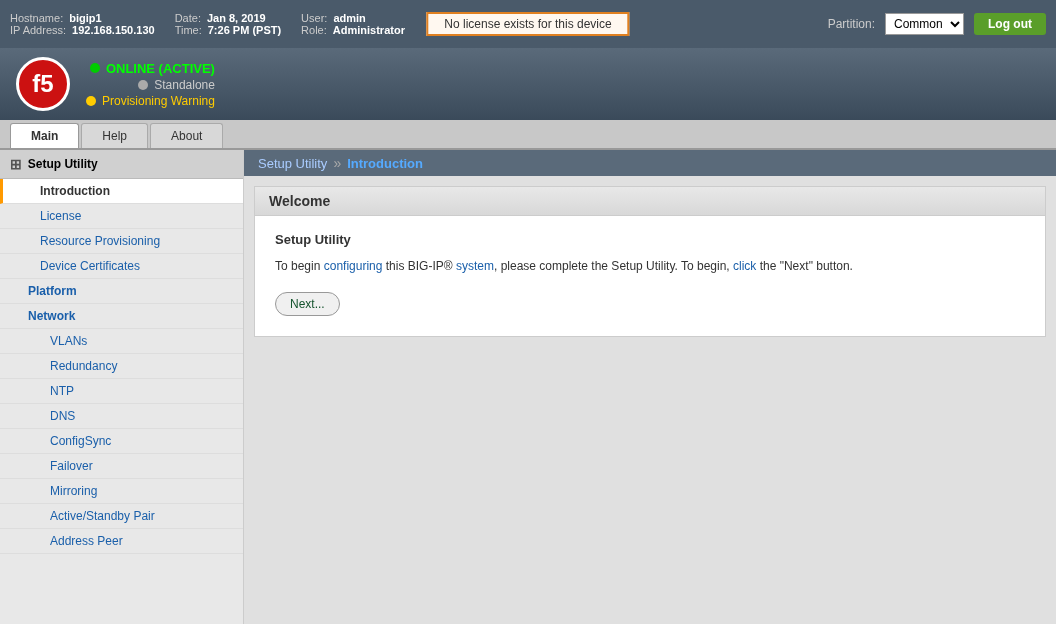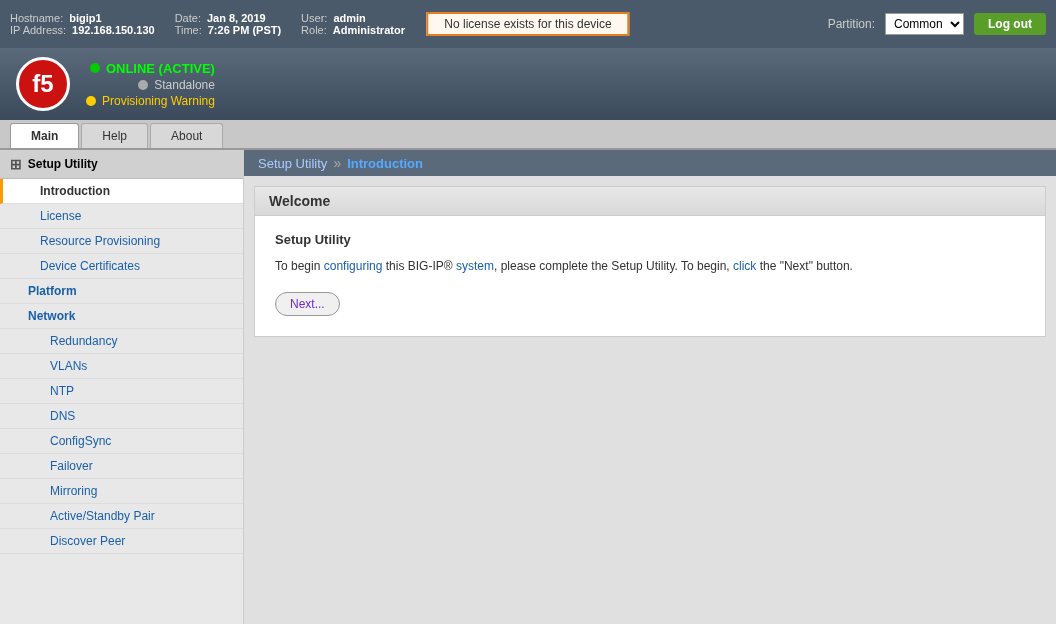--- a/index.html
+++ b/index.html
@@ -234,21 +234,21 @@
       line-height: 1.6;
       margin-bottom: 16px;
     }
     .setup-utility-desc a, .link-blue { color: #1a5faa; text-decoration: none; }
     .next-btn {
       padding: 4px 14px;
       background: #f0f0f0;
       border: 1px solid #999;
       cursor: pointer;
       font-size: 12px;
-      color: #6d28d9;
+      color: #14532d;
       border-radius: 12px;
     }
   </style>
 </head>
 <body>
 
 <div id="top-bar">
   <div class="top-info">
     <div class="top-info-group">
       <div class="top-info-inline">
@@ -328,29 +328,29 @@
       <span class="sidebar-icon">⊞</span>
       <span>Setup Utility</span>
     </div>
 
     <div class="sidebar-item active">Introduction</div>
     <div class="sidebar-item">License</div>
     <div class="sidebar-item">Resource Provisioning</div>
     <div class="sidebar-item">Device Certificates</div>
     <div class="sidebar-section">Platform</div>
     <div class="sidebar-subsection">Network</div>
+    <div class="sidebar-sub-item">VLANs</div>
     <div class="sidebar-sub-item">Redundancy</div>
-    <div class="sidebar-sub-item">VLANs</div>
     <div class="sidebar-sub-item">NTP</div>
     <div class="sidebar-sub-item">DNS</div>
     <div class="sidebar-sub-item">ConfigSync</div>
     <div class="sidebar-sub-item">Failover</div>
     <div class="sidebar-sub-item">Mirroring</div>
     <div class="sidebar-sub-item">Active/Standby Pair</div>
-    <div class="sidebar-sub-item">Discover Peer</div>
+    <div class="sidebar-sub-item">Address Peer</div>
   </div>
 
   <div id="content-area">
     <div class="breadcrumb-bar">
       <span class="breadcrumb-link">Setup Utility</span>
       <span class="breadcrumb-arrow">»</span>
       <span class="breadcrumb-current">Introduction</span>
     </div>
 
     <div class="content-panel">

